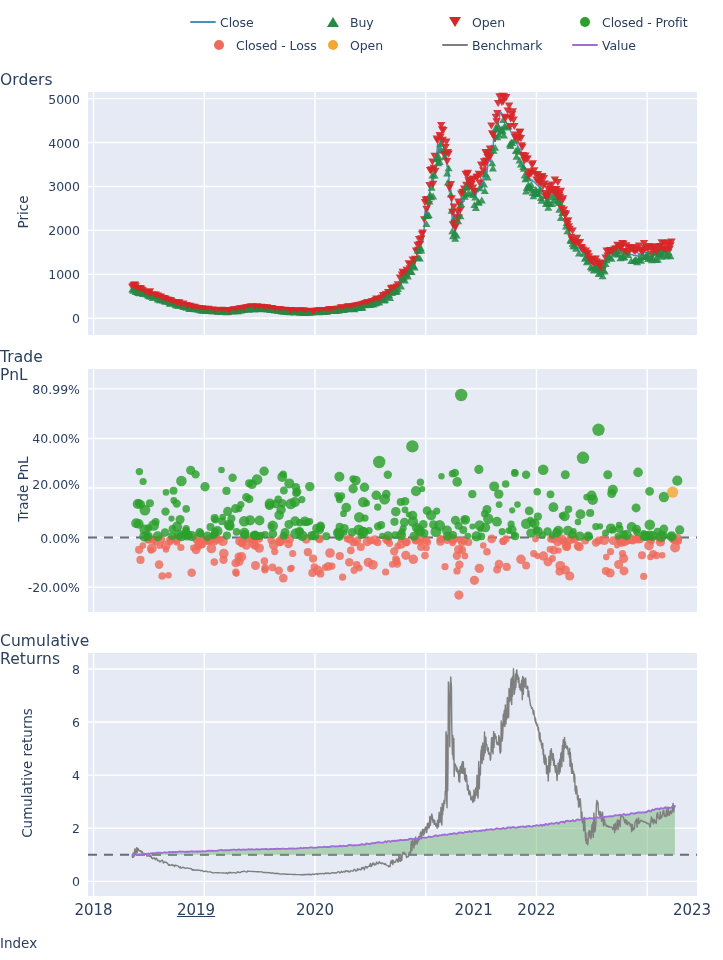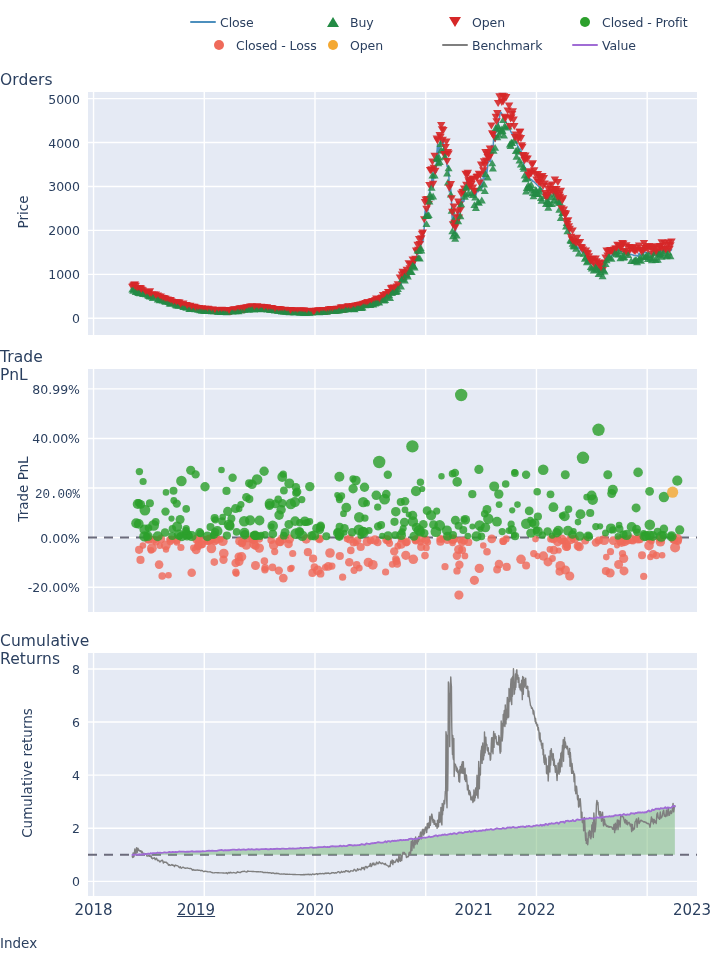--- a/index.html
+++ b/index.html
@@ -1714,21 +1714,21 @@
           <circle cx="390.9" cy="100.4" r="4.6" fill="#2ca02c" opacity="0.82"></circle>
           <circle cx="370.9" cy="226.1" r="4.6" fill="#ef6a5a" opacity="0.82"></circle>
           <circle cx="386.4" cy="211.3" r="4.6" fill="#ef6a5a" opacity="0.82"></circle>
           <circle cx="481.7" cy="207.0" r="4.6" fill="#ef6a5a" opacity="0.82"></circle>
           <circle cx="584.6" cy="123.2" r="5.6" fill="#f4a832" opacity="0.82"></circle>
         </svg>
     </div>
     <div id="yticks1" style="position: absolute; left: 0px; top: 369px; width: 80px; height: 243px;">
         <div class="ytick" style="top: 218.204px;">-20.00%</div>
         <div class="ytick" style="top: 168.612px;">0.00%</div>
-        <div class="ytick" style="top: 126px; font-family: Liberation Mono, monospace;">20.00%</div>
+        <div class="ytick" style="top: 115px;">20.00%</div>
         <div class="ytick" style="top: 69.4286px;">40.00%</div>
         <div class="ytick" style="top: 19.8367px;">80.99%</div>
       </div>
   </div>
 
   <div class="panel">
     <div class="panel-title" style="top:632px;left:0;">Cumulative Returns</div>
     <div class="ylabel" id="ylab2" style="width: 283px; left: -115.5px; top: 764.5px;">Cumulative returns</div>
     <div class="plot-area" id="plot2" style="left: 88px; top: 653px; width: 609px; height: 243px;">
       <svg id="svg2" width="609" height="243" viewBox="0 0 609 243">

